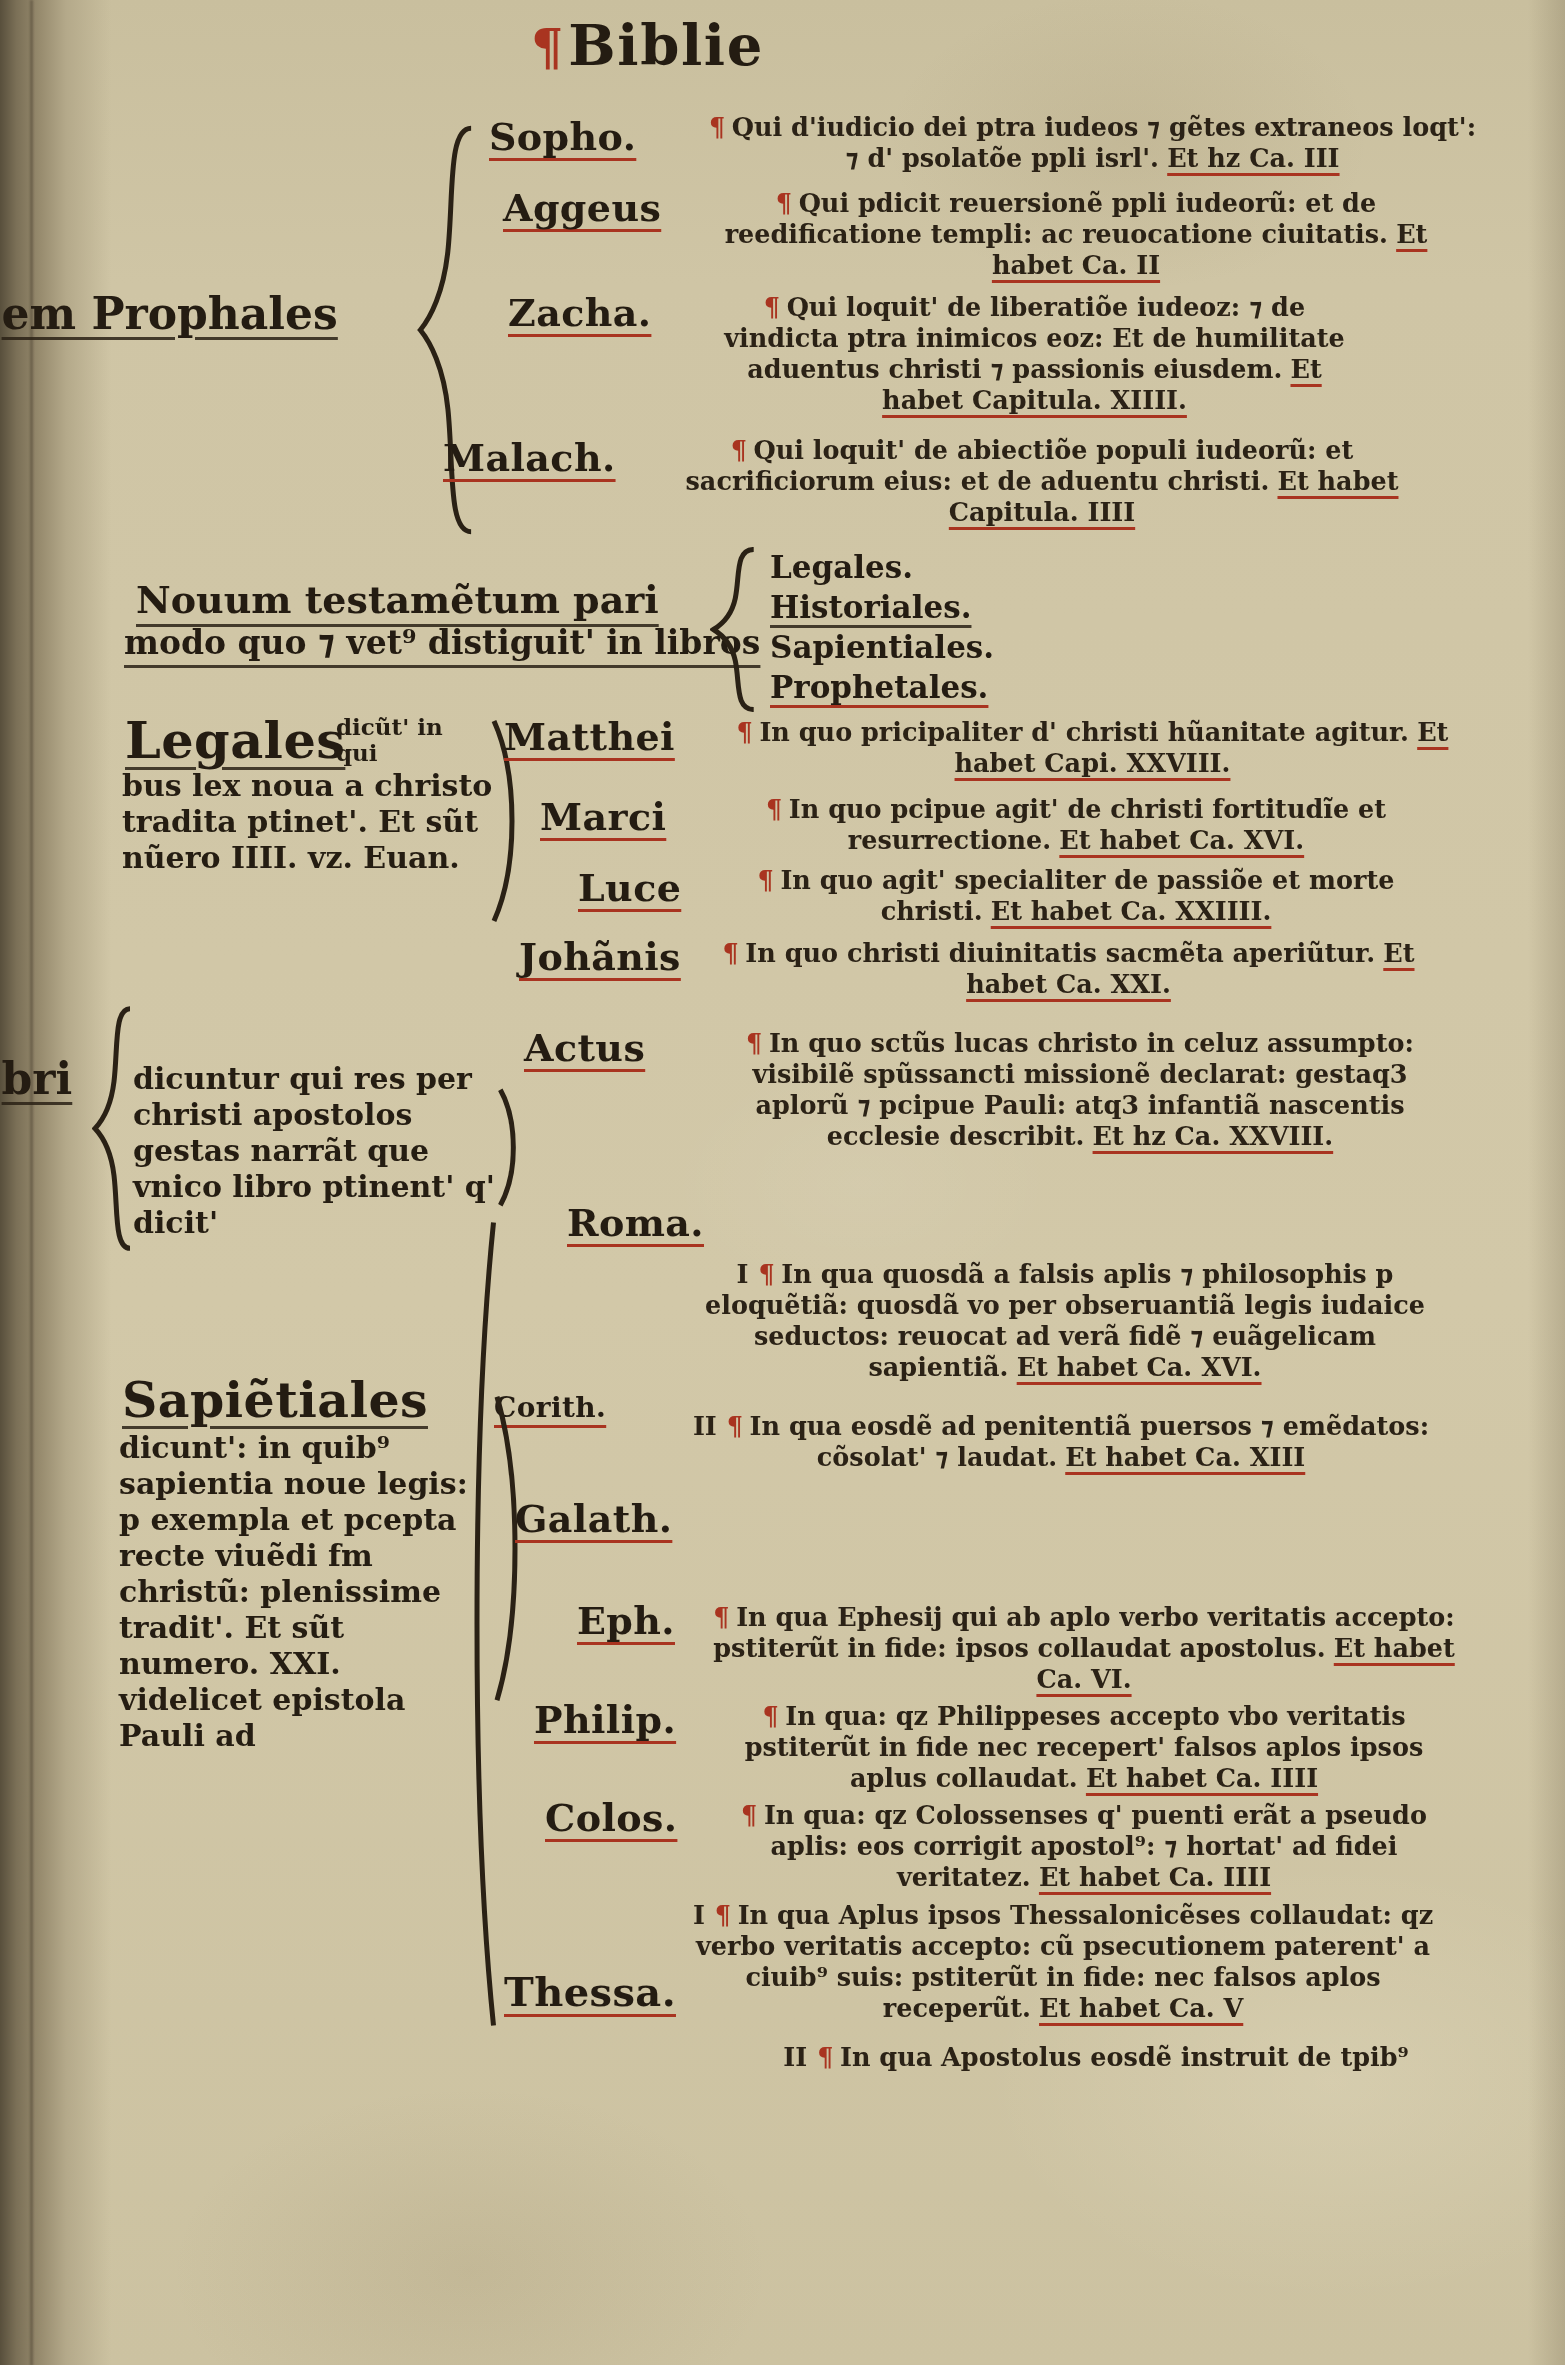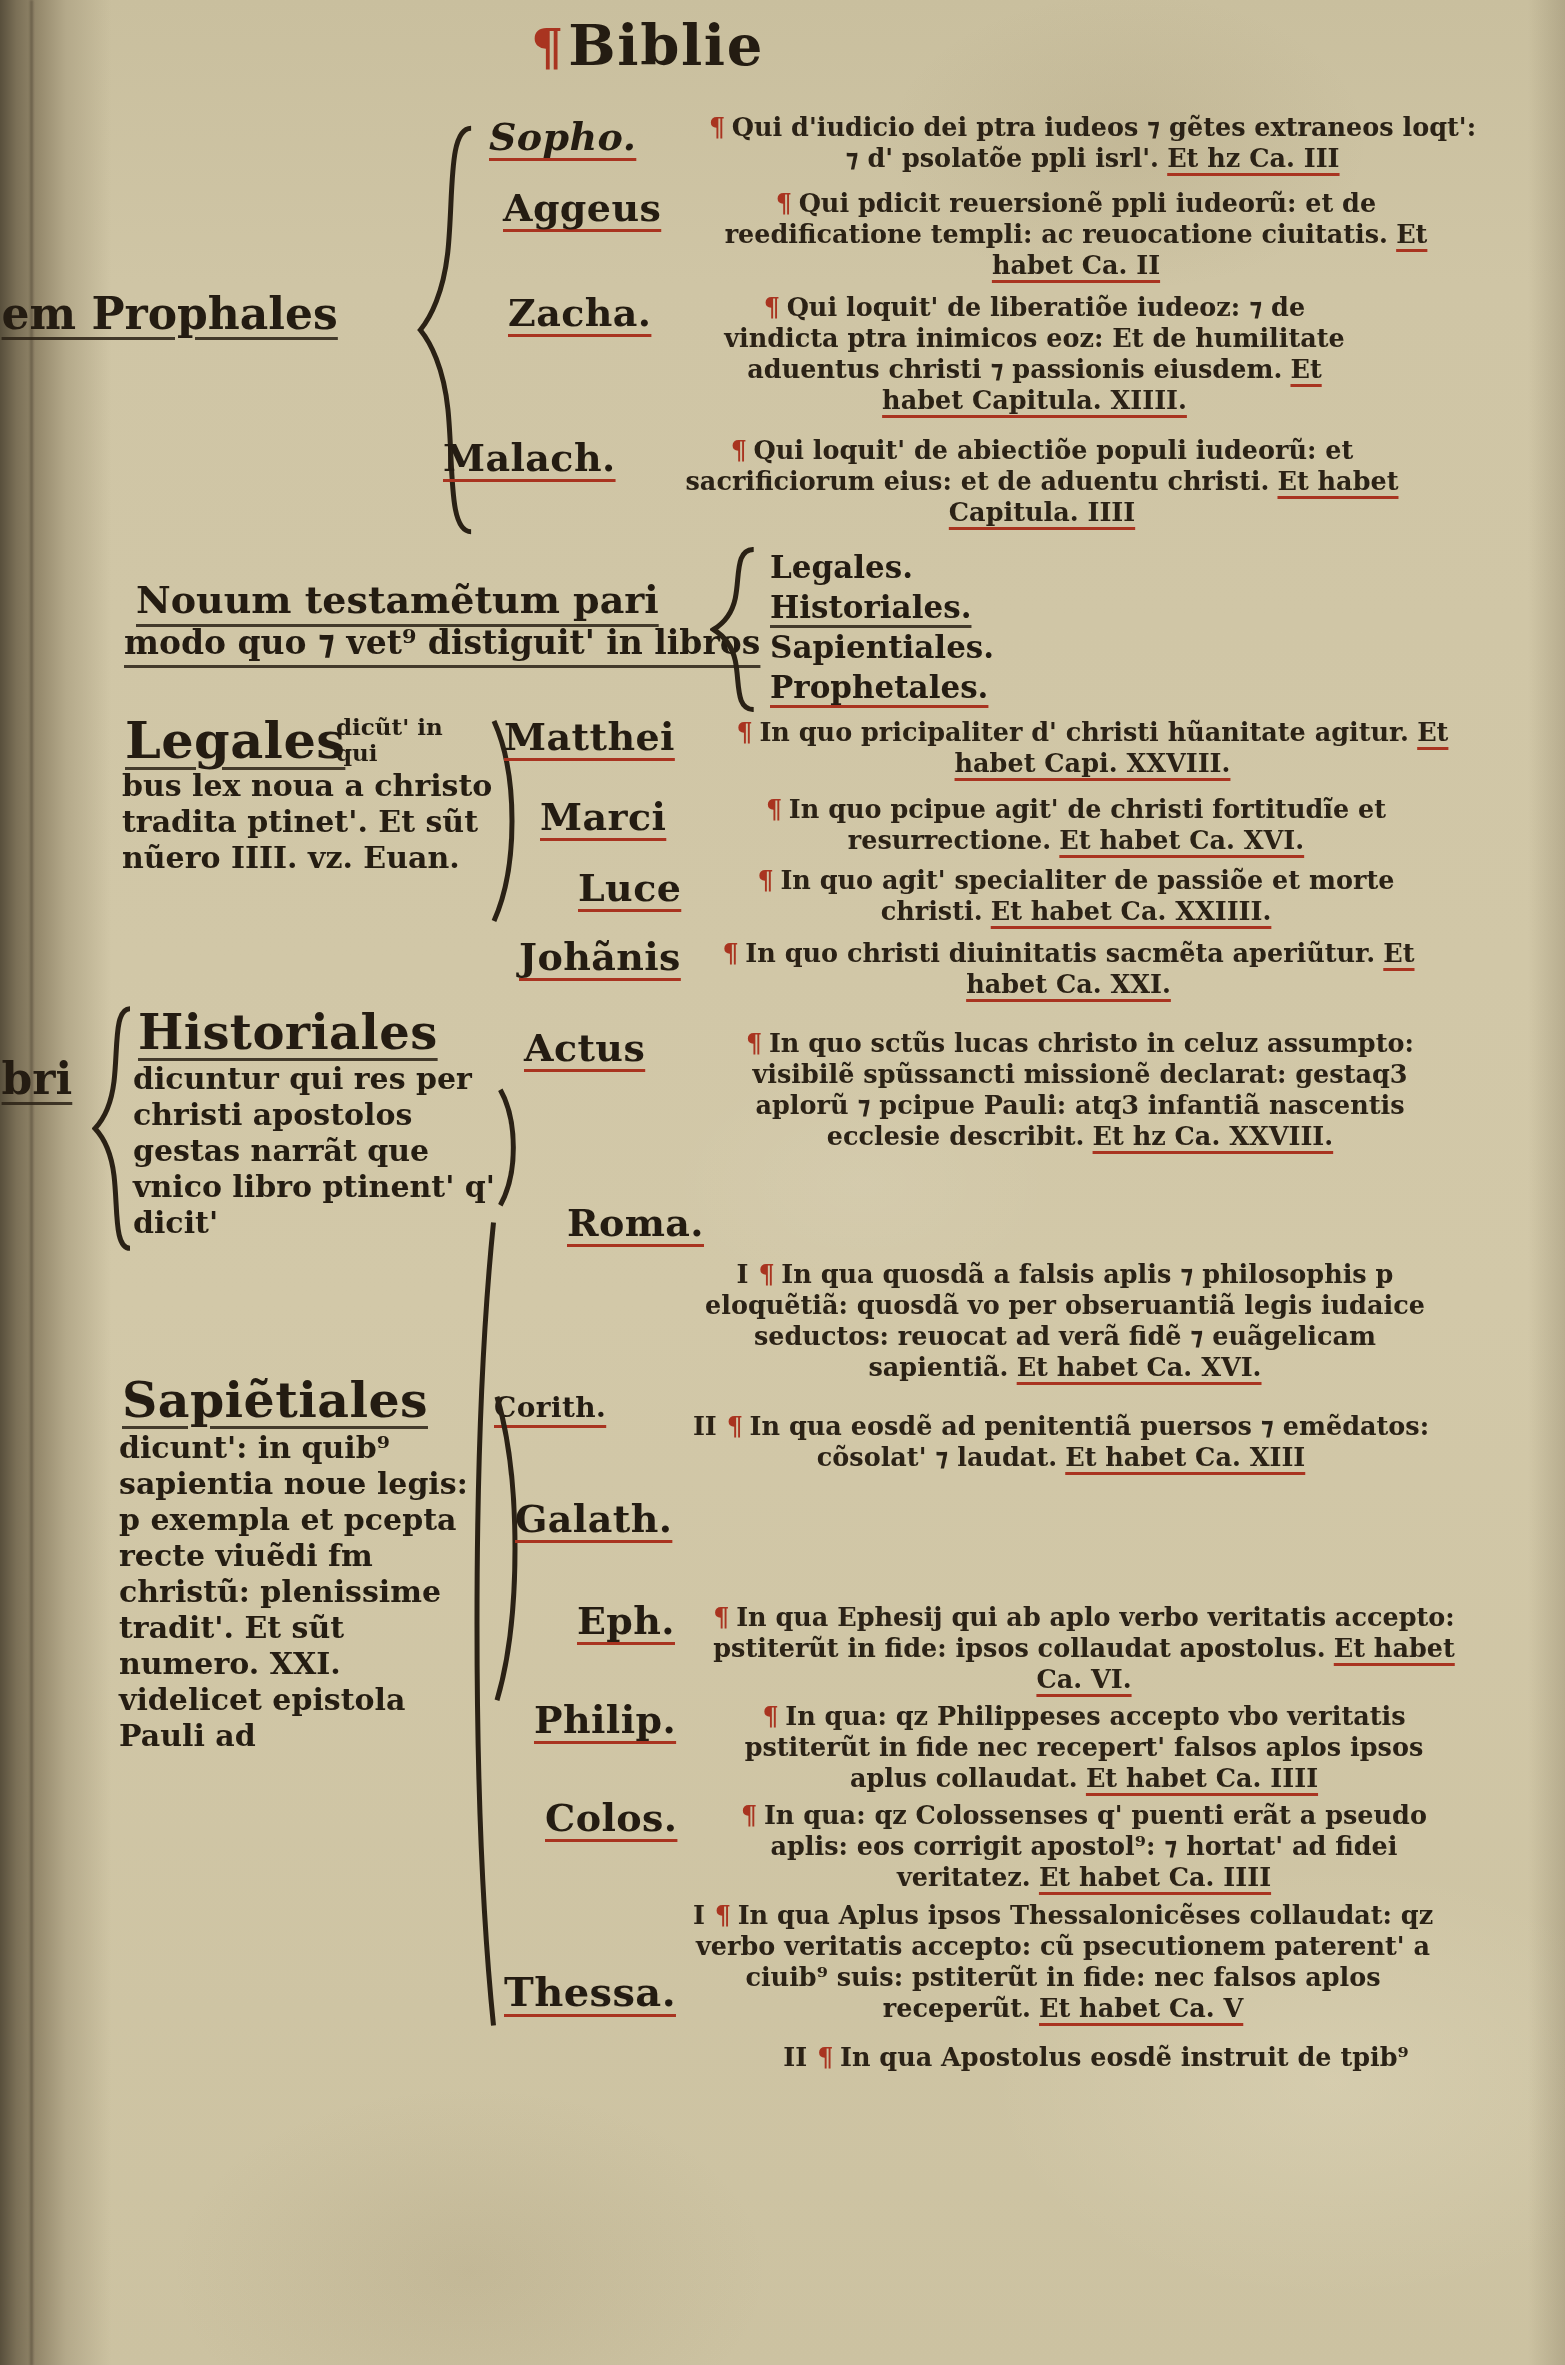--- a/index.html
+++ b/index.html
@@ -64,21 +64,21 @@
   </div>
 
   <div class="margin-label" style="left:1.6px; top:288px;">em Prophales</div>
 
   <div class="brace" style="left:416px; top:122px; width:58px; height:416px;">
     <svg viewBox="0 0 40 200" preserveAspectRatio="none">
         <path d="M38 3 C22 3 26 35 22 62 C19 82 10 94 3 100 C10 106 19 118 22 138 C26 165 22 197 38 197" fill="none" stroke="#2a2115" stroke-width="5" vector-effect="non-scaling-stroke"></path>
       </svg>
   </div>
 
-  <div class="name" style="left:489px; top:114px;font-style:italic;">Sopho.</div>
+  <div class="name" style="left:489px; top:114px;">Sopho.</div>
   <div class="desc" style="left:705px; top:112px; width:775px;">
     <span class="pil">¶</span><span>Qui d'iudicio dei ptra iudeos ⁊ gẽtes extraneos loqt': ⁊ d' psolatõe ppli isrl'.</span><span class="cap">Et hz Ca. III</span>
   </div>
 
   <div class="name" style="left:503px; top:185px;">Aggeus</div>
   <div class="desc" style="left:705px; top:188px; width:742px;">
     <span class="pil">¶</span><span>Qui pdicit reuersionẽ ppli iudeorũ: et de reedificatione templi: ac reuocatione ciuitatis.</span><span class="cap">Et habet Ca. II</span>
   </div>
 
   <div class="name" style="left:508px; top:290px;">Zacha.</div>
@@ -138,21 +138,20 @@
   </div>
 
   <div class="margin-label" style="left:1.6px; top:1053px;">bri</div>
 
   <div class="brace" style="left:92px; top:1005px; width:40px; height:247px;">
     <svg viewBox="0 0 40 200" preserveAspectRatio="none">
         <path d="M38 3 C22 3 26 35 22 62 C19 82 10 94 3 100 C10 106 19 118 22 138 C26 165 22 197 38 197" fill="none" stroke="#2a2115" stroke-width="5" vector-effect="non-scaling-stroke"></path>
       </svg>
   </div>
 
-  <div class="heading" style="left:138px; top:1004px;">Historiales</div>
   <div class="body-text" style="left:133px; top:1061px; width:387px;">dicuntur qui res per christi apostolos gestas narrãt que vnico libro ptinent' q' dicit'</div>
 
   <div class="paren" style="left:496px; top:1088px; width:26px; height:119px;">
     <svg viewBox="0 0 30 200" preserveAspectRatio="none">
         <path d="M5 3 C25 55 25 145 5 197" fill="none" stroke="#2a2115" stroke-width="5" vector-effect="non-scaling-stroke"></path>
       </svg>
   </div>
 
   <div class="name" style="left:524px; top:1025px;">Actus</div>
   <div class="desc" style="left:705px; top:1028px; width:750px;">

